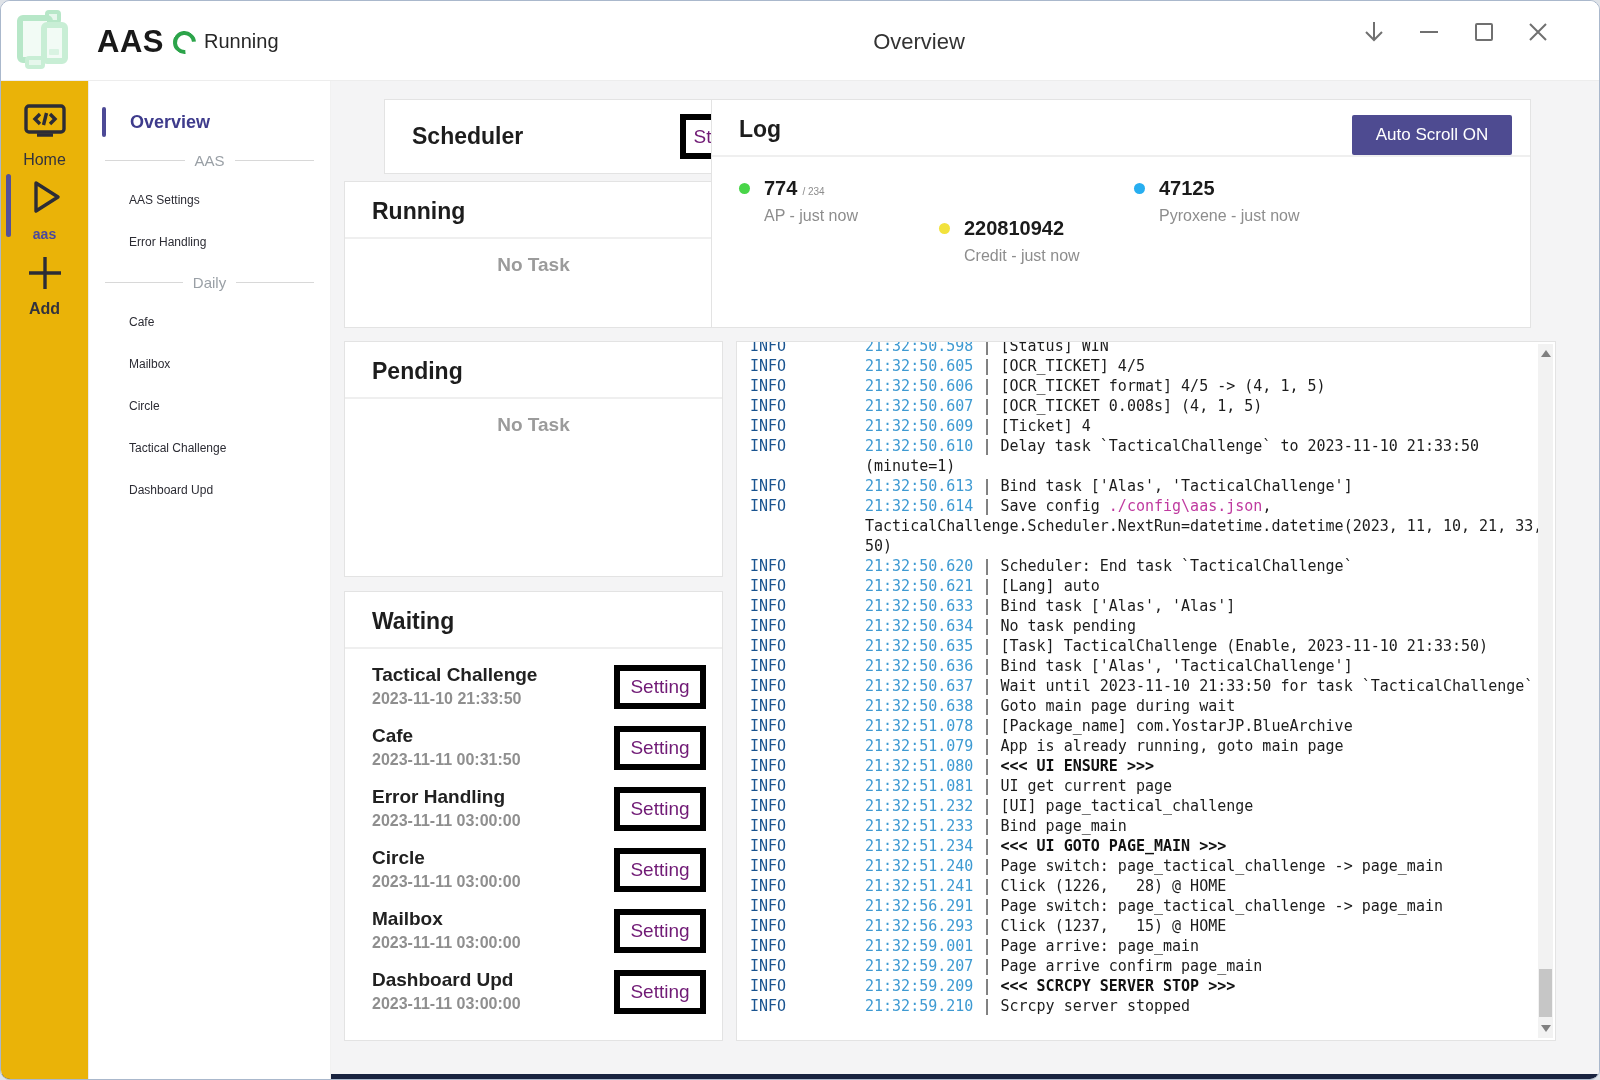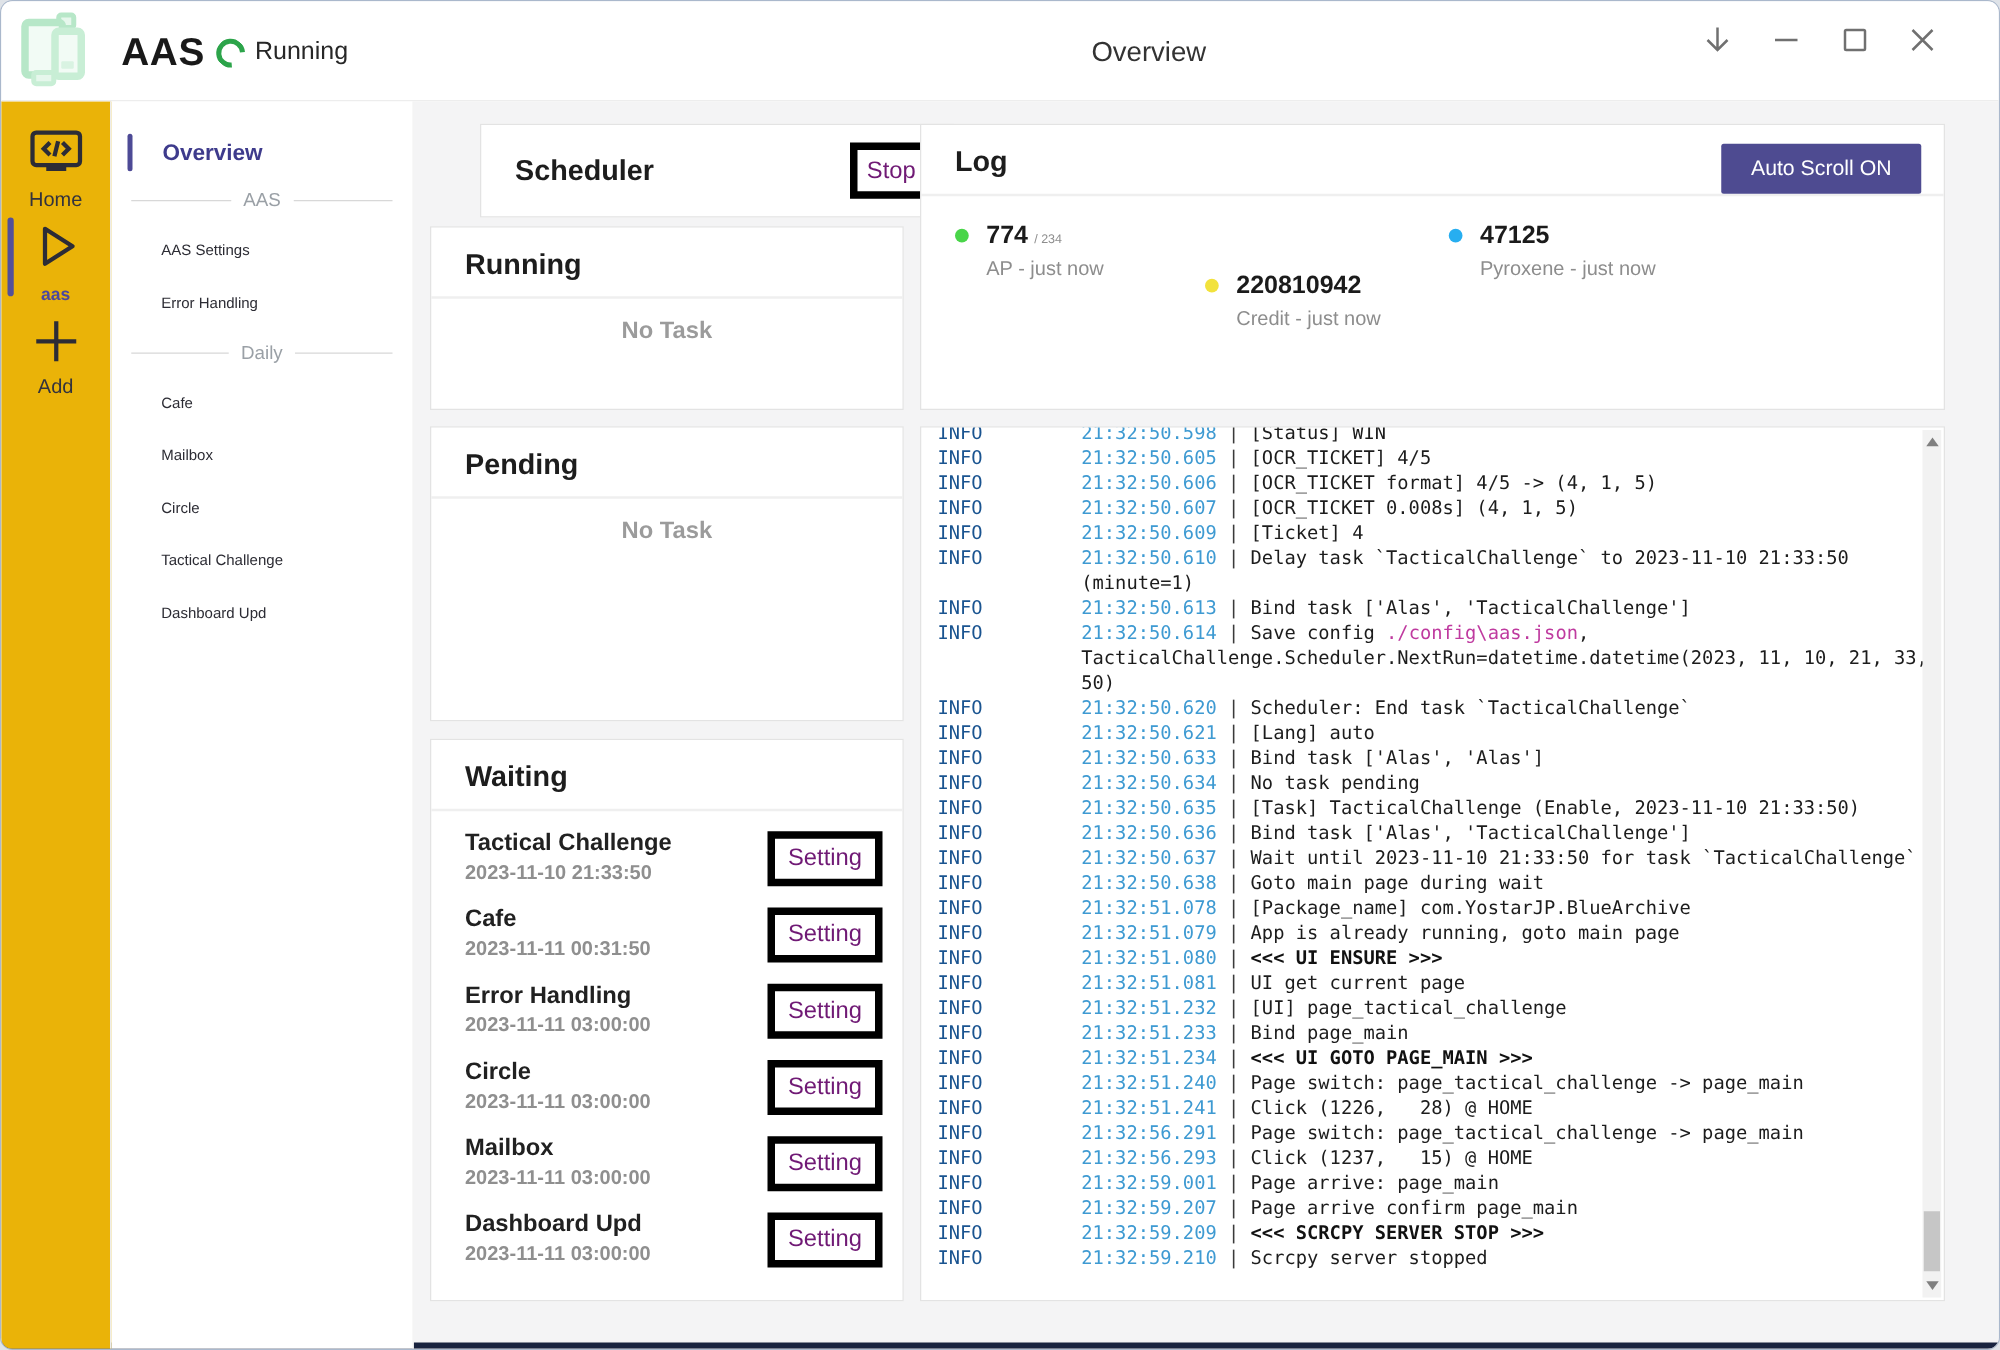--- a/index.html
+++ b/index.html
@@ -54,21 +54,21 @@
   #card-running { left:343px; top:180px; width:379px; height:147px; }
   #card-pending { left:343px; top:340px; width:379px; height:236px; }
   #card-waiting { left:343px; top:590px; width:379px; height:450px; }
   .waiting-list { margin-top:10px; }
   .waiting-row { position:relative; height:61px; padding-left:27px; }
   .waiting-name { padding-top:5px; font-size:19px; font-weight:bold; color:#212121; }
   .waiting-time { margin-top:4px; font-size:16px; font-weight:600; color:#8f8f8f; }
   .setting-btn { position:absolute; right:16px; top:6px; width:92px; height:44px; }
 
   
-  #card-loghead { left:735px; top:98px; width:820px; height:229px; }
+  #card-loghead { left:710px; top:98px; width:820px; height:229px; }
   #autoscroll-btn { position:absolute; top:15px; right:18px; width:160px; height:40px; background:#4e4b91;
                     color:#fff; border:none; border-radius:2px; font-size:17px; font-family:"Liberation Sans",sans-serif; }
   .stats-row { display:flex; margin-top:20px; padding-left:27px; }
   .stat { display:flex; }
   .stat:nth-child(1){ width:200px; } .stat:nth-child(2){ width:195px;margin-top:40px; }
   .stat-dot { width:11px; height:11px; border-radius:50%; margin:6px 14px 0 0; flex:none; }
   .stat-value { font-size:20px; font-weight:bold; color:#1b1b1b; }
   .stat-suffix { font-size:10px; font-weight:normal; color:#8d8d8d; margin-left:5px; }
   .stat-label { margin-top:7px; font-size:16px; color:#8d8d8d; }
 
@@ -140,21 +140,21 @@
       </svg>
       <span class="rail-label">Home</span>
     </div>
     <div class="rail-active-bar"></div>
     <div class="rail-item" style="top:94px;">
       <svg width="46" height="44" viewBox="0 0 46 44" fill="none" stroke="#2c2c36" stroke-width="3.4" stroke-linejoin="round">
         <path d="M14 8 L36 22 L14 36 Z"></path>
       </svg>
       <span class="rail-label active">aas</span>
     </div>
-    <div class="rail-item" style="top:172px;">
+    <div class="rail-item" style="top:172px;font-weight:bold;">
       <svg width="44" height="40" viewBox="0 0 44 40" stroke="#2c2c36" stroke-width="3.4">
         <path d="M22 4 V36 M6 20 H38"></path>
       </svg>
       <span class="rail-label">Add</span>
     </div>
   </div>
 
   <div class="sidebar">
     <div class="sb-overview">
       <div class="sb-active-bar"></div>

